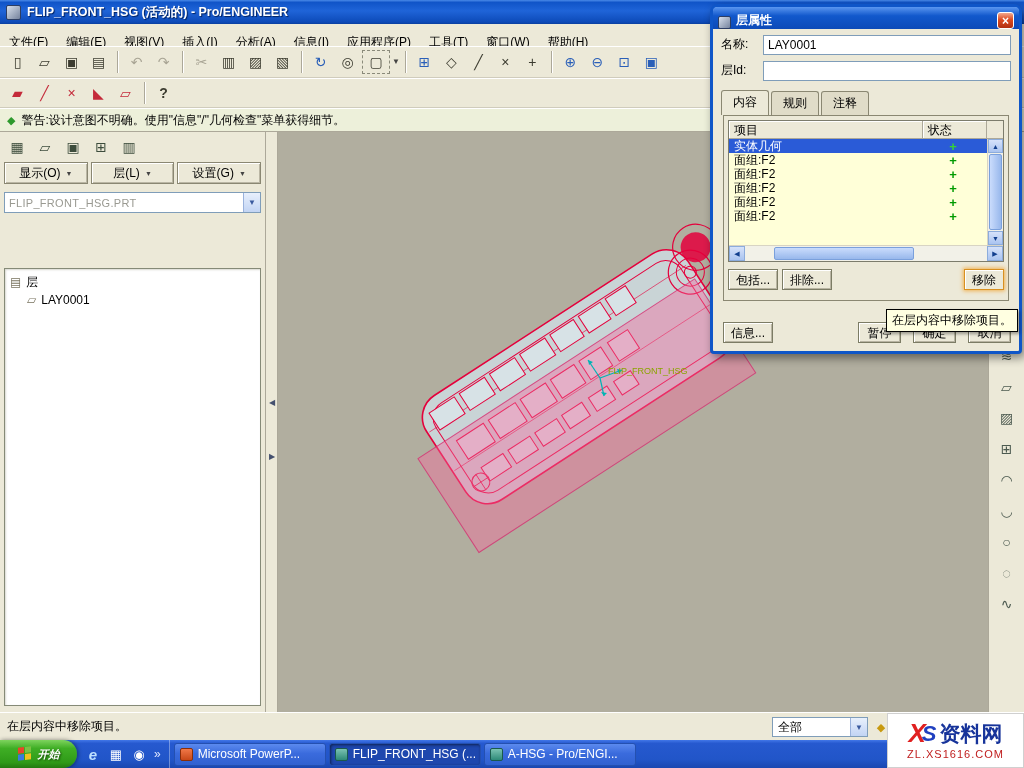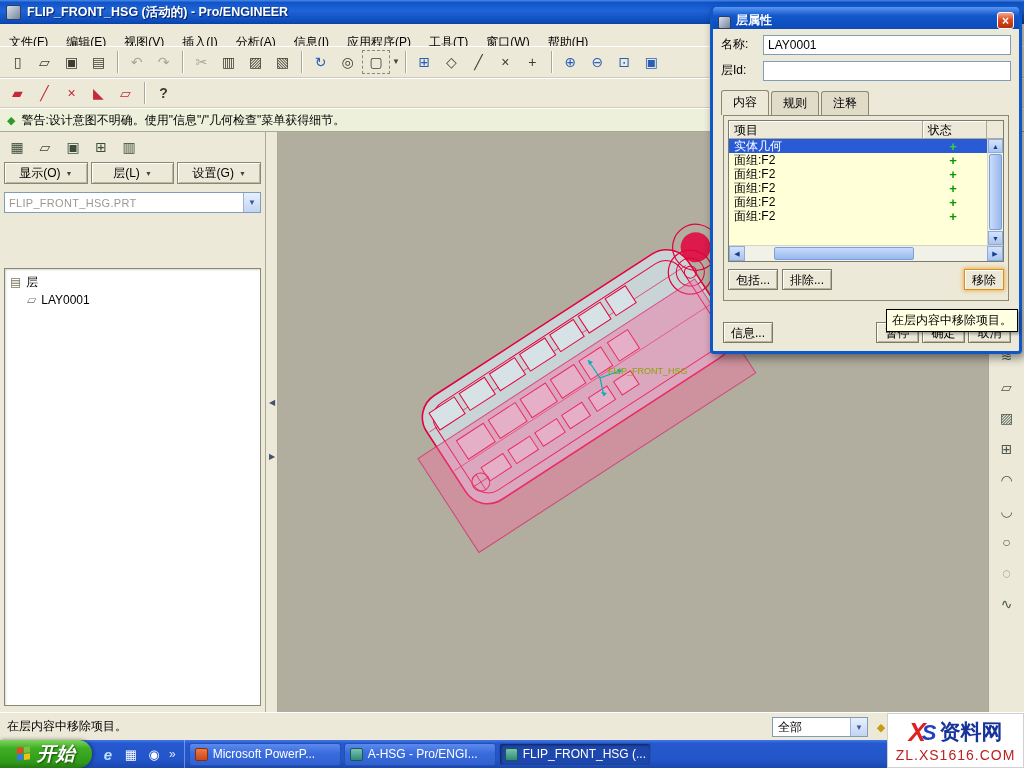--- a/index.html
+++ b/index.html
@@ -61,23 +61,23 @@
 
   
   #statusbar{position:absolute;left:0;top:712px;width:1024px;height:28px;background:#ece9d8;border-top:1px solid #fff;display:flex;align-items:center;padding:0 7px}
   #status-combo{position:absolute;left:772px;top:4px;width:96px;height:20px;background:#fff;border:1px solid #7f9db9;display:flex;align-items:center}
   #status-combo .cval{flex:1;padding:0 5px}
   #status-tool{position:absolute;left:873px;top:6px;width:16px;height:16px;display:flex;align-items:center;justify-content:center;color:#c89a10;font-size:11px}
 
   
   #taskbar{position:absolute;left:0;top:740px;width:1024px;height:28px;
     background:linear-gradient(180deg,#4277e8 0%,#2659cf 12%,#2155c8 70%,#1a47b0 100%);display:flex;align-items:stretch}
-  #startbtn{width:92px;flex:none;background:linear-gradient(180deg,#7ed45e 0%,#3fae25 30%,#2f9a18 80%,#237a10 100%);
+  #startbtn{width:77px;flex:none;background:linear-gradient(180deg,#7ed45e 0%,#3fae25 30%,#2f9a18 80%,#237a10 100%);
     border-radius:0 14px 14px 0;box-shadow:1px 0 4px rgba(0,0,0,.45);display:flex;align-items:center;justify-content:center;gap:6px;
-    color:#fff;font-weight:bold;font-style:italic;font-size:19px;text-shadow:1px 1px 2px #1a4a0a}
+    color:#fff;font-weight:bold;font-style:italic;font-size:11px;text-shadow:1px 1px 2px #1a4a0a}
   .winflag{width:14px;height:14px;display:grid;grid-template-columns:6px 6px;grid-template-rows:6px 6px;gap:1px;transform:skewY(-6deg)}
   .winflag i{display:block}
   .winflag .f1{background:#e8452a}.winflag .f2{background:#7ac143}.winflag .f3{background:#3a7ae0}.winflag .f4{background:#f0c020}
   #quicklaunch{display:flex;align-items:center;gap:3px;padding:0 6px;border-right:1px solid rgba(255,255,255,.35)}
   .qbtn{width:20px;height:20px;display:flex;align-items:center;justify-content:center;color:#fff;font-size:13px}
   .qbtn.ie{color:#bfe2ff;font-style:italic;font-weight:bold;font-size:15px}
   .qmore{color:#dfe8ff;font-size:12px;padding:0 2px}
   #tasks{display:flex;align-items:center;gap:3px;padding:0 4px}
   .task{width:152px;height:23px;background:linear-gradient(180deg,#5b8aee,#3a6bdd 45%,#3161d0);border:1px solid #2450b0;border-radius:3px;
     color:#fff;display:flex;align-items:center;gap:5px;padding:0 5px;font-size:12px;white-space:nowrap;overflow:hidden}
@@ -87,21 +87,21 @@
   .ticon.ppt{background:linear-gradient(180deg,#f07848,#c84818);border:1px solid #8a2e08}
   .ticon.proe{background:linear-gradient(180deg,#7ac2b2,#2e8a78);border:1px solid #1a5a4c}
 
   
   #watermark{position:absolute;right:0;bottom:0;width:137px;height:55px;background:#fff;z-index:60;border:1px solid #d0d0d0;
     display:flex;flex-direction:column;align-items:center;justify-content:center;line-height:1.05}
   #watermark .wrow{display:flex;align-items:center;gap:3px}
   #watermark .lx{color:#e02020;font-weight:bold;font-style:italic;font-size:26px}
   #watermark .ls{color:#2040c0;font-weight:bold;font-style:italic;font-size:22px;margin-left:-7px}
   #watermark .wname{color:#16339a;font-weight:bold;font-size:21px}
-  #watermark .wurl{color:#c02020;font-size:14px;letter-spacing:1px;margin-top:2px}
+  #watermark .wurl{color:#c02020;font-size:11px;letter-spacing:1px;margin-top:2px}
 
   
   #dialog{position:absolute;left:710px;top:4px;width:312px;height:350px;background:#ece9d8;border:3px solid #0f56c8;border-radius:8px 8px 4px 4px;box-shadow:3px 4px 10px rgba(0,0,0,.45);z-index:40}
   #dtitle{height:22px;background:linear-gradient(180deg,#5a96f0,#1258cc 40%,#0c4ab8);border-radius:4px 4px 0 0;display:flex;align-items:flex-end;gap:5px;color:#fff;font-weight:bold;padding:0 5px}
   #dclose{width:17px;height:17px;margin-left:auto;background:linear-gradient(180deg,#f2a88e,#dc4a20 45%,#b03010);border:1px solid #fff;border-radius:3px;color:#fff;display:flex;align-items:center;justify-content:center;font-size:12px;font-weight:bold;line-height:1}
   .frow{display:flex;align-items:center;margin:5px 8px 0;height:21px}
   .frow .flab{width:42px;flex:none}
   .frow input{flex:1;height:20px;background:#fff;border:1px solid #7f9db9;padding:0 4px;font-size:12px;font-family:inherit}
   #dtabs{display:flex;margin:9px 8px 0}
   .tab{padding:3px 11px 2px;border:1px solid #8a8772;border-bottom:none;background:#e0dcc8;border-radius:3px 3px 0 0;margin-right:2px;position:relative;top:1px}
@@ -124,21 +124,21 @@
   .vthumb{flex:1;margin:1px 1px;background:linear-gradient(90deg,#cadcfc,#98b8ec);border:1px solid #7aa0dc;border-radius:2px}
   #hscroll{position:absolute;left:0;right:0;bottom:0;height:16px;display:flex;background:#f2f1e8;border-top:1px solid #d8d4c4}
   #hscroll .sbtn{width:16px;height:100%}
   .htrack{flex:1;position:relative}
   .hthumb{position:absolute;left:12%;width:58%;top:1px;bottom:1px;background:linear-gradient(180deg,#cadcfc,#98b8ec);border:1px solid #7aa0dc;border-radius:2px}
   #abtns{display:flex;margin-top:7px;gap:4px;align-items:center}
   .xpbtn{background:#ece9d8;border:1px solid #7c7c65;box-shadow:inset 1px 1px 0 #fff,inset -1px -1px 0 #b8b4a2;font-size:12px;padding:2px 7px;height:21px;white-space:nowrap}
   .xpbtn.hl{border:1px solid #d89020;box-shadow:0 0 4px 1px #f0b050,inset 1px 1px 0 #fff}
   #abtns .spacer{flex:1}
   #dbot{position:absolute;left:10px;right:8px;bottom:8px;display:flex;align-items:flex-start}
-  #dbot .grp{margin-left:auto;display:flex;gap:3px}
+  #dbot .grp{margin-left:auto;display:flex;gap:12px}
   #dbot .grp .xpbtn{width:43px;padding:2px 2px;text-align:center}
   #dtip{position:absolute;right:1px;top:302px;background:#ffffe1;border:1px solid #000;padding:2px 5px;white-space:nowrap;z-index:50;box-shadow:2px 2px 3px rgba(0,0,0,.35)}
 </style>
 </head>
 <body>
 
 <div id="titlebar">
   <span class="app-ico"></span>
   <span class="ttl">FLIP_FRONT_HSG (活动的) - Pro/ENGINEER</span>
 </div>
@@ -336,27 +336,27 @@
     <span class="qbtn ie">e</span>
     <span class="qbtn">▦</span>
     <span class="qbtn">◉</span>
     <span class="qmore">»</span>
   </div>
   <div id="tasks">
     <div class="task">
       <span class="ticon ppt"></span>
       <span>Microsoft PowerP...</span>
     </div>
+    <div class="task active">
+      <span class="ticon proe"></span>
+      <span>FLIP_FRONT_HSG (...</span>
+    </div>
     <div class="task">
       <span class="ticon proe"></span>
       <span>A-HSG - Pro/ENGI...</span>
-    </div>
-    <div class="task active">
-      <span class="ticon proe"></span>
-      <span>FLIP_FRONT_HSG (...</span>
     </div>
   </div>
 </div>
 
 <div id="watermark">
   <div class="wrow">
     <span class="lx">X</span>
     <span class="ls">S</span>
     <span class="wname">资料网</span>
   </div>

